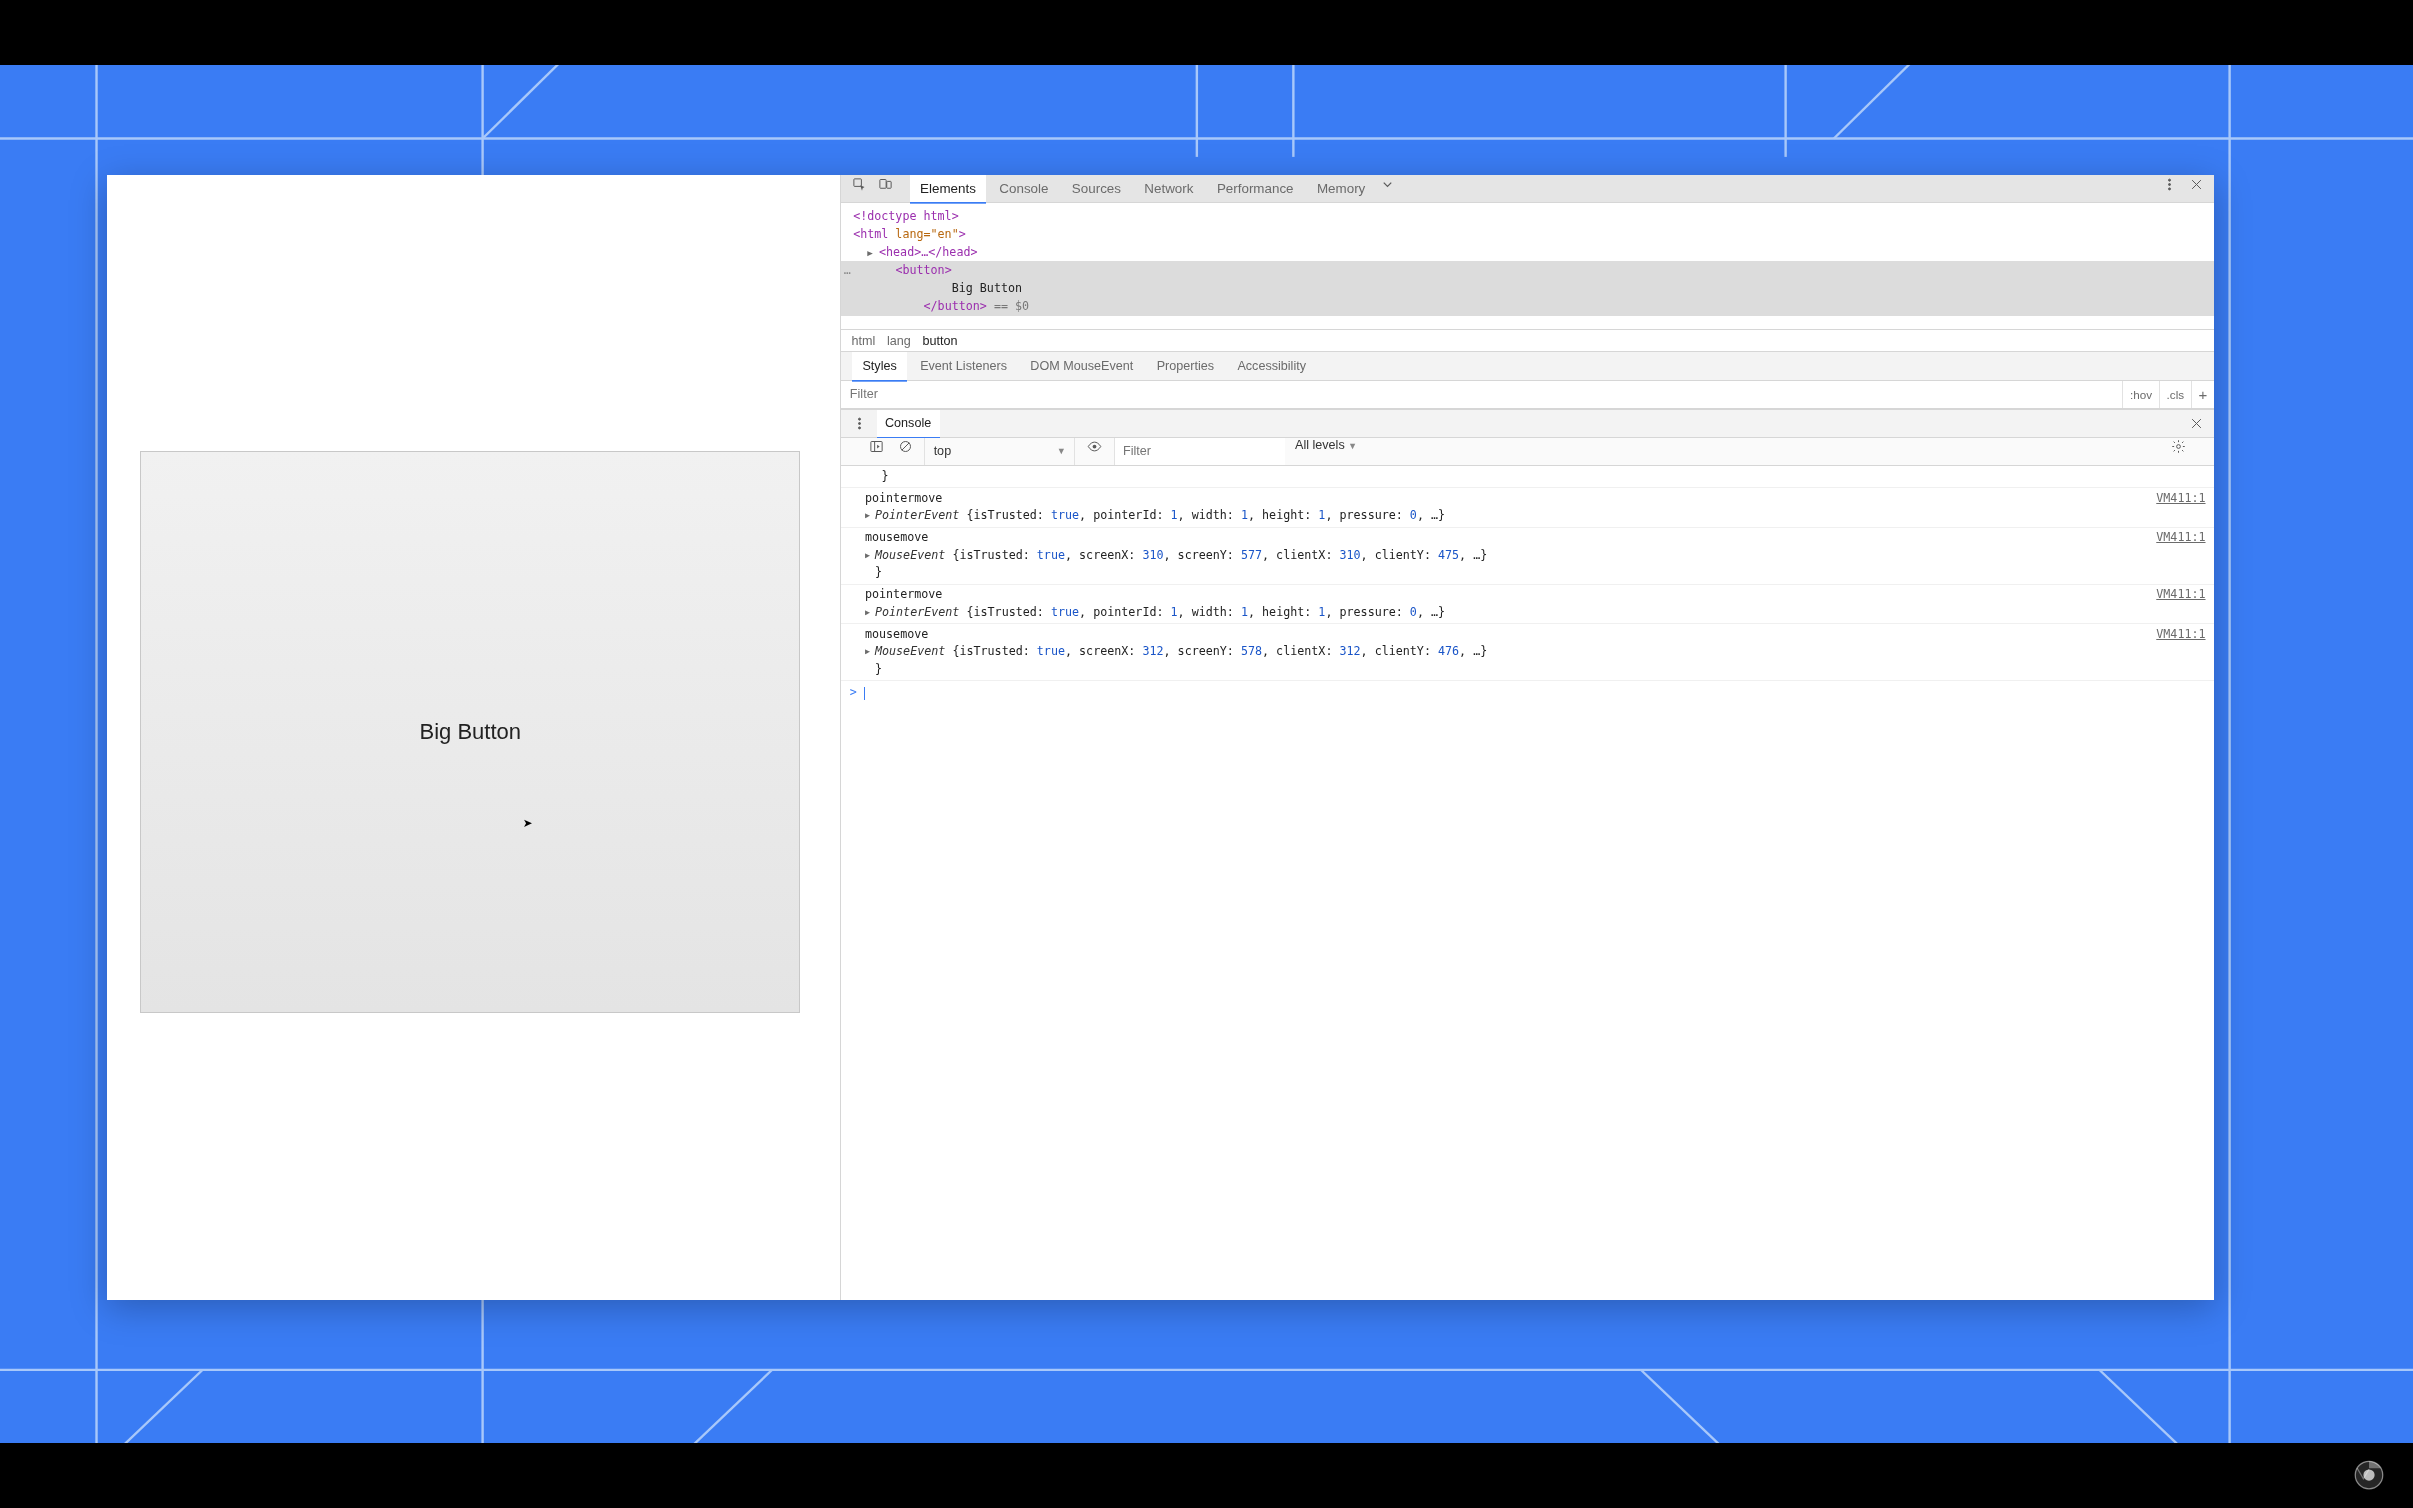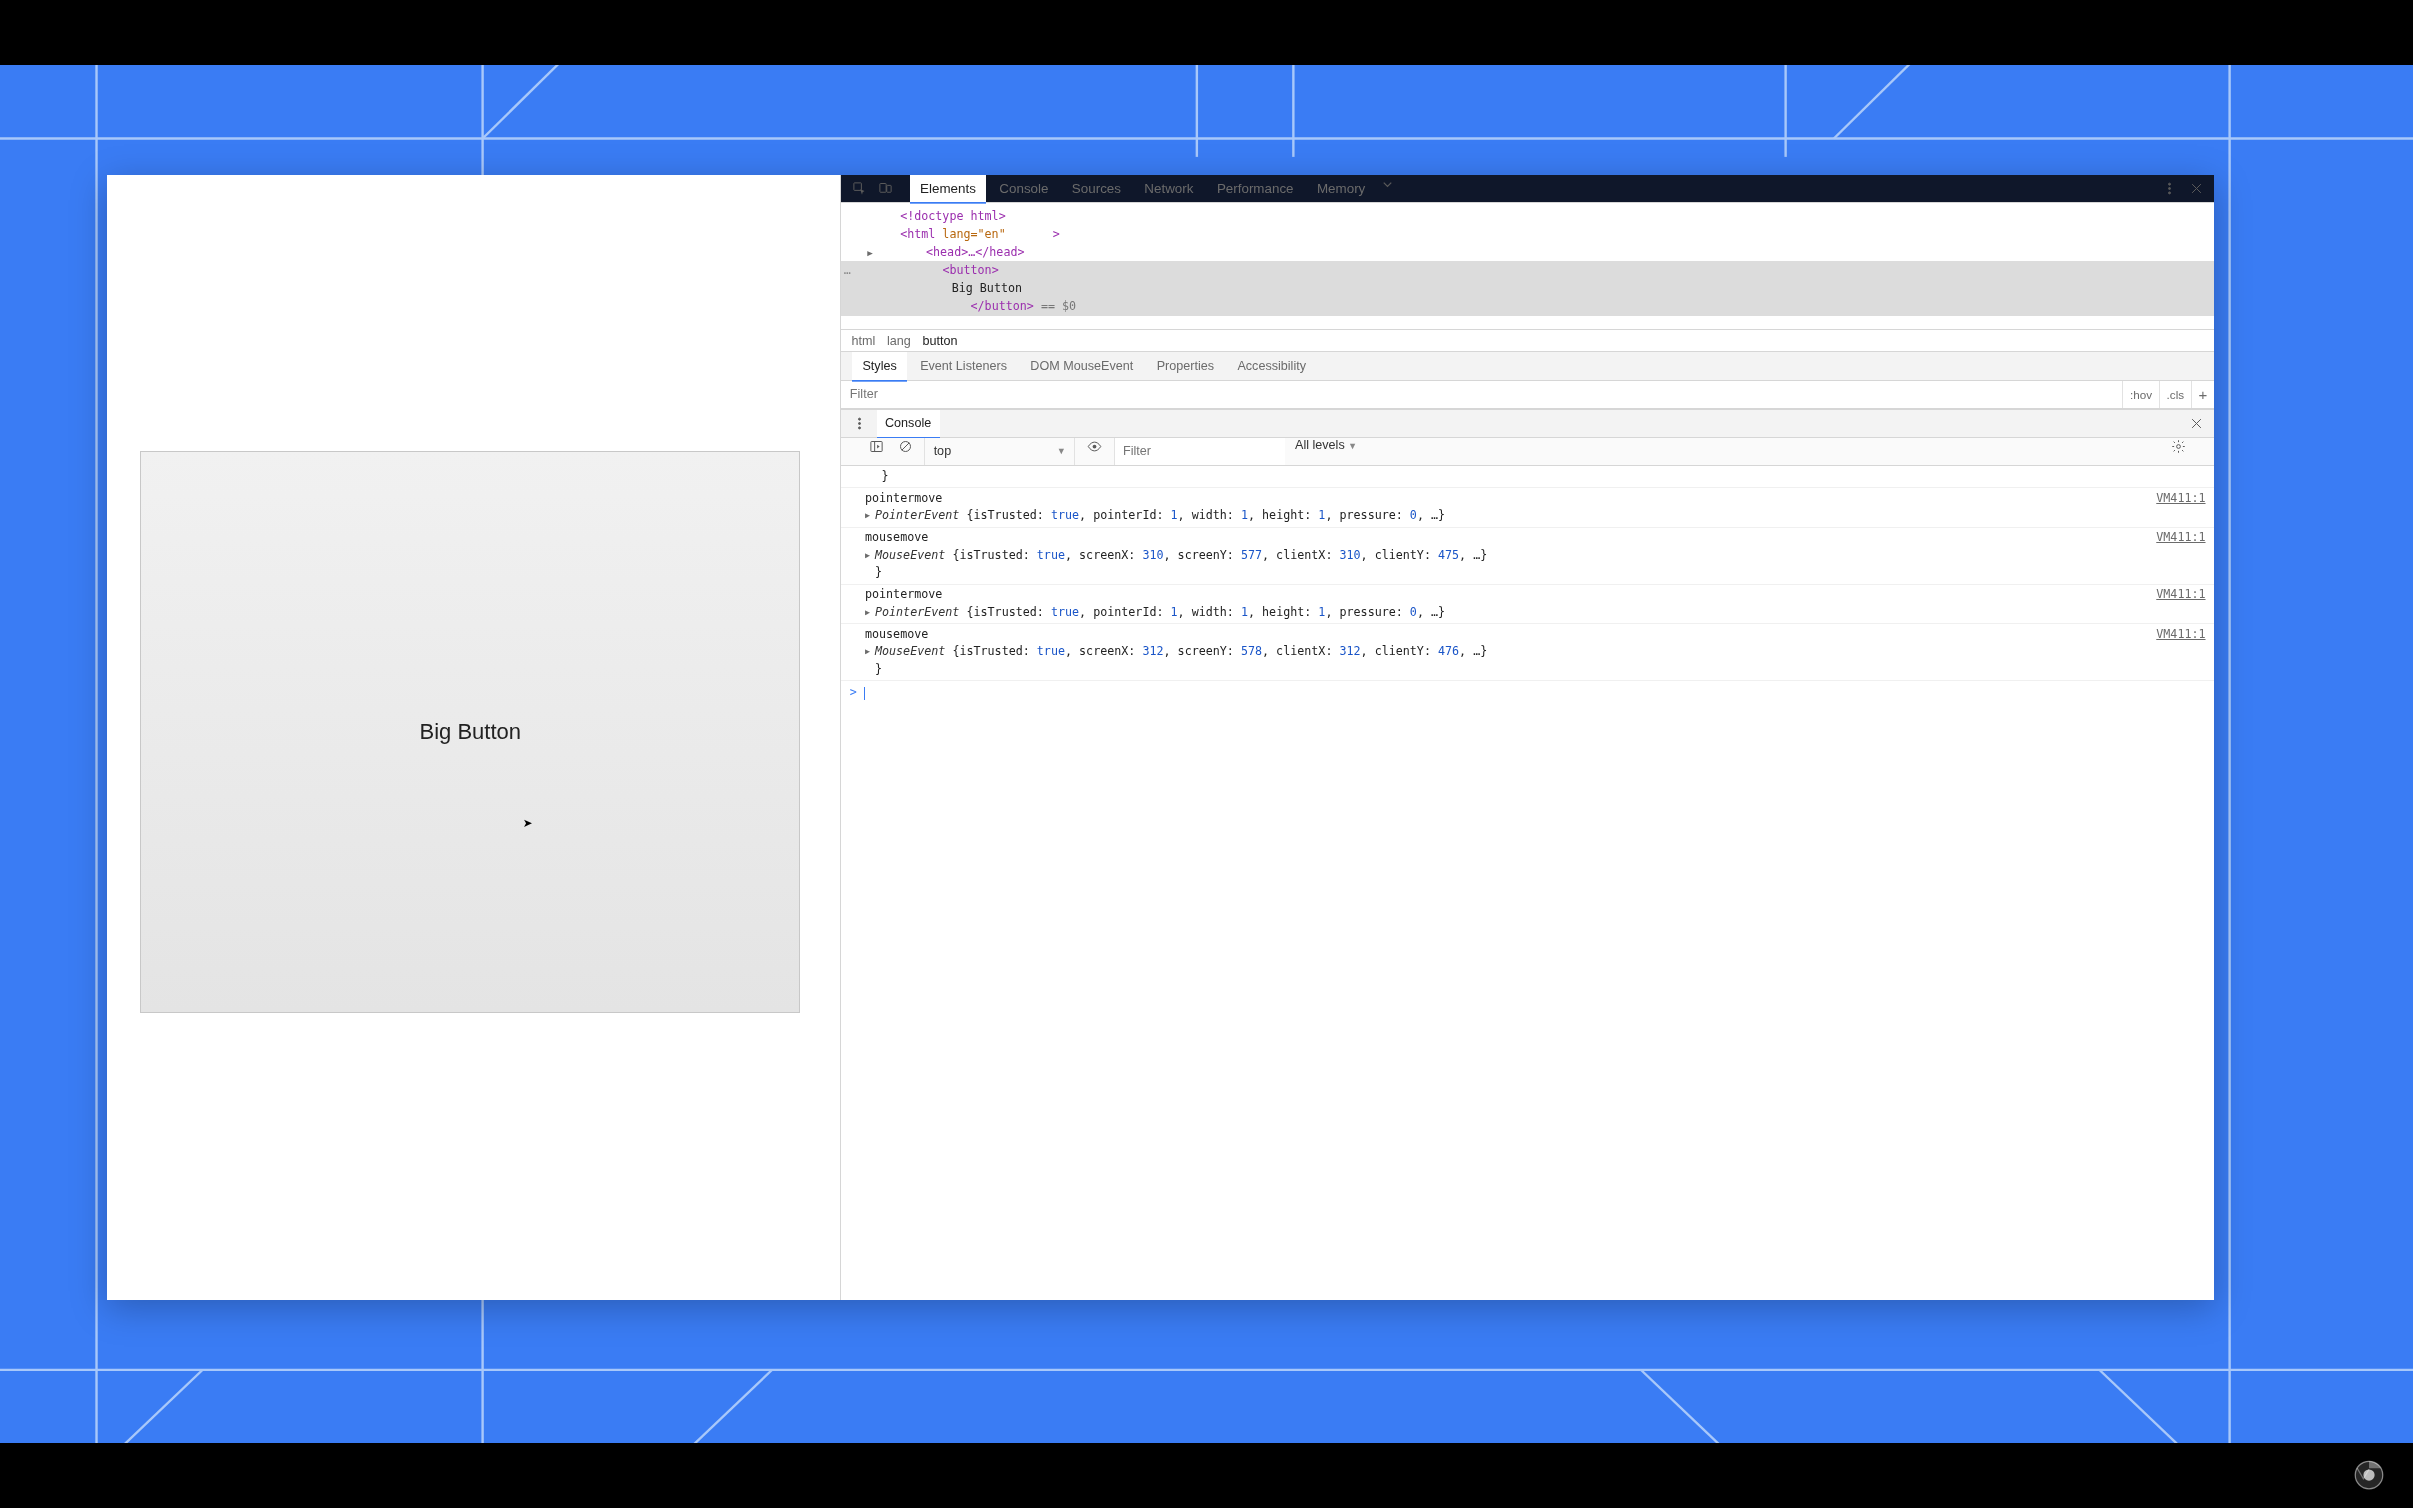--- a/index.html
+++ b/index.html
@@ -82,26 +82,25 @@
     min-width: 0;
     display: flex;
     flex-direction: column;
     background: #fff;
     border-left: 0.8px solid #d6d6d6;
     font-size: 12.6px;
     color: #333;
   }
   .dt-toolbar {
     display: flex;
-    align-items: center;
     gap: 8.4px;
     height: 28.5px;
     padding: 0 8.4px;
     border-bottom: 0.8px solid #d6d6d6;
-    background: #0f172a;
+    background: #e5e5e5;
   }
   .dt-toolbar .spacer { flex: 1; }
   .dt-tabs {
     display: flex;
     align-items: stretch;
     gap: 3.4px;
     height: 100%;
     margin-left: 6.7px;
   }
   .dt-tab {
@@ -131,21 +130,21 @@
   
   .dom-tree {
     font-family: Menlo, Consolas, monospace;
     font-size: 11.7px;
     line-height: 1.55;
     padding: 3.4px 0 0 11.7px;
     height: 126px;
     overflow: hidden;
     position: relative;
   }
-  .dom-tree .tag { color: #9b2fae; margin-left: 47px; }
+  .dom-tree .tag { color: #9b2fae; }
   .dom-tree .attr { color: #b8680f; }
   .dom-tree .txt { color: #222; }
   .dom-tree .expander { color: #6b6b6b; margin-right: 3.4px; font-size: 9.2px; display:inline-block; width:8.4px; }
   .dom-tree .row { white-space: pre; }
   .dom-selected {
     background: #dcdcdc;
     margin-left: -11.7px;
     padding-left: 11.7px;
   }
   .dom-selected .suffix { color: #777; }

